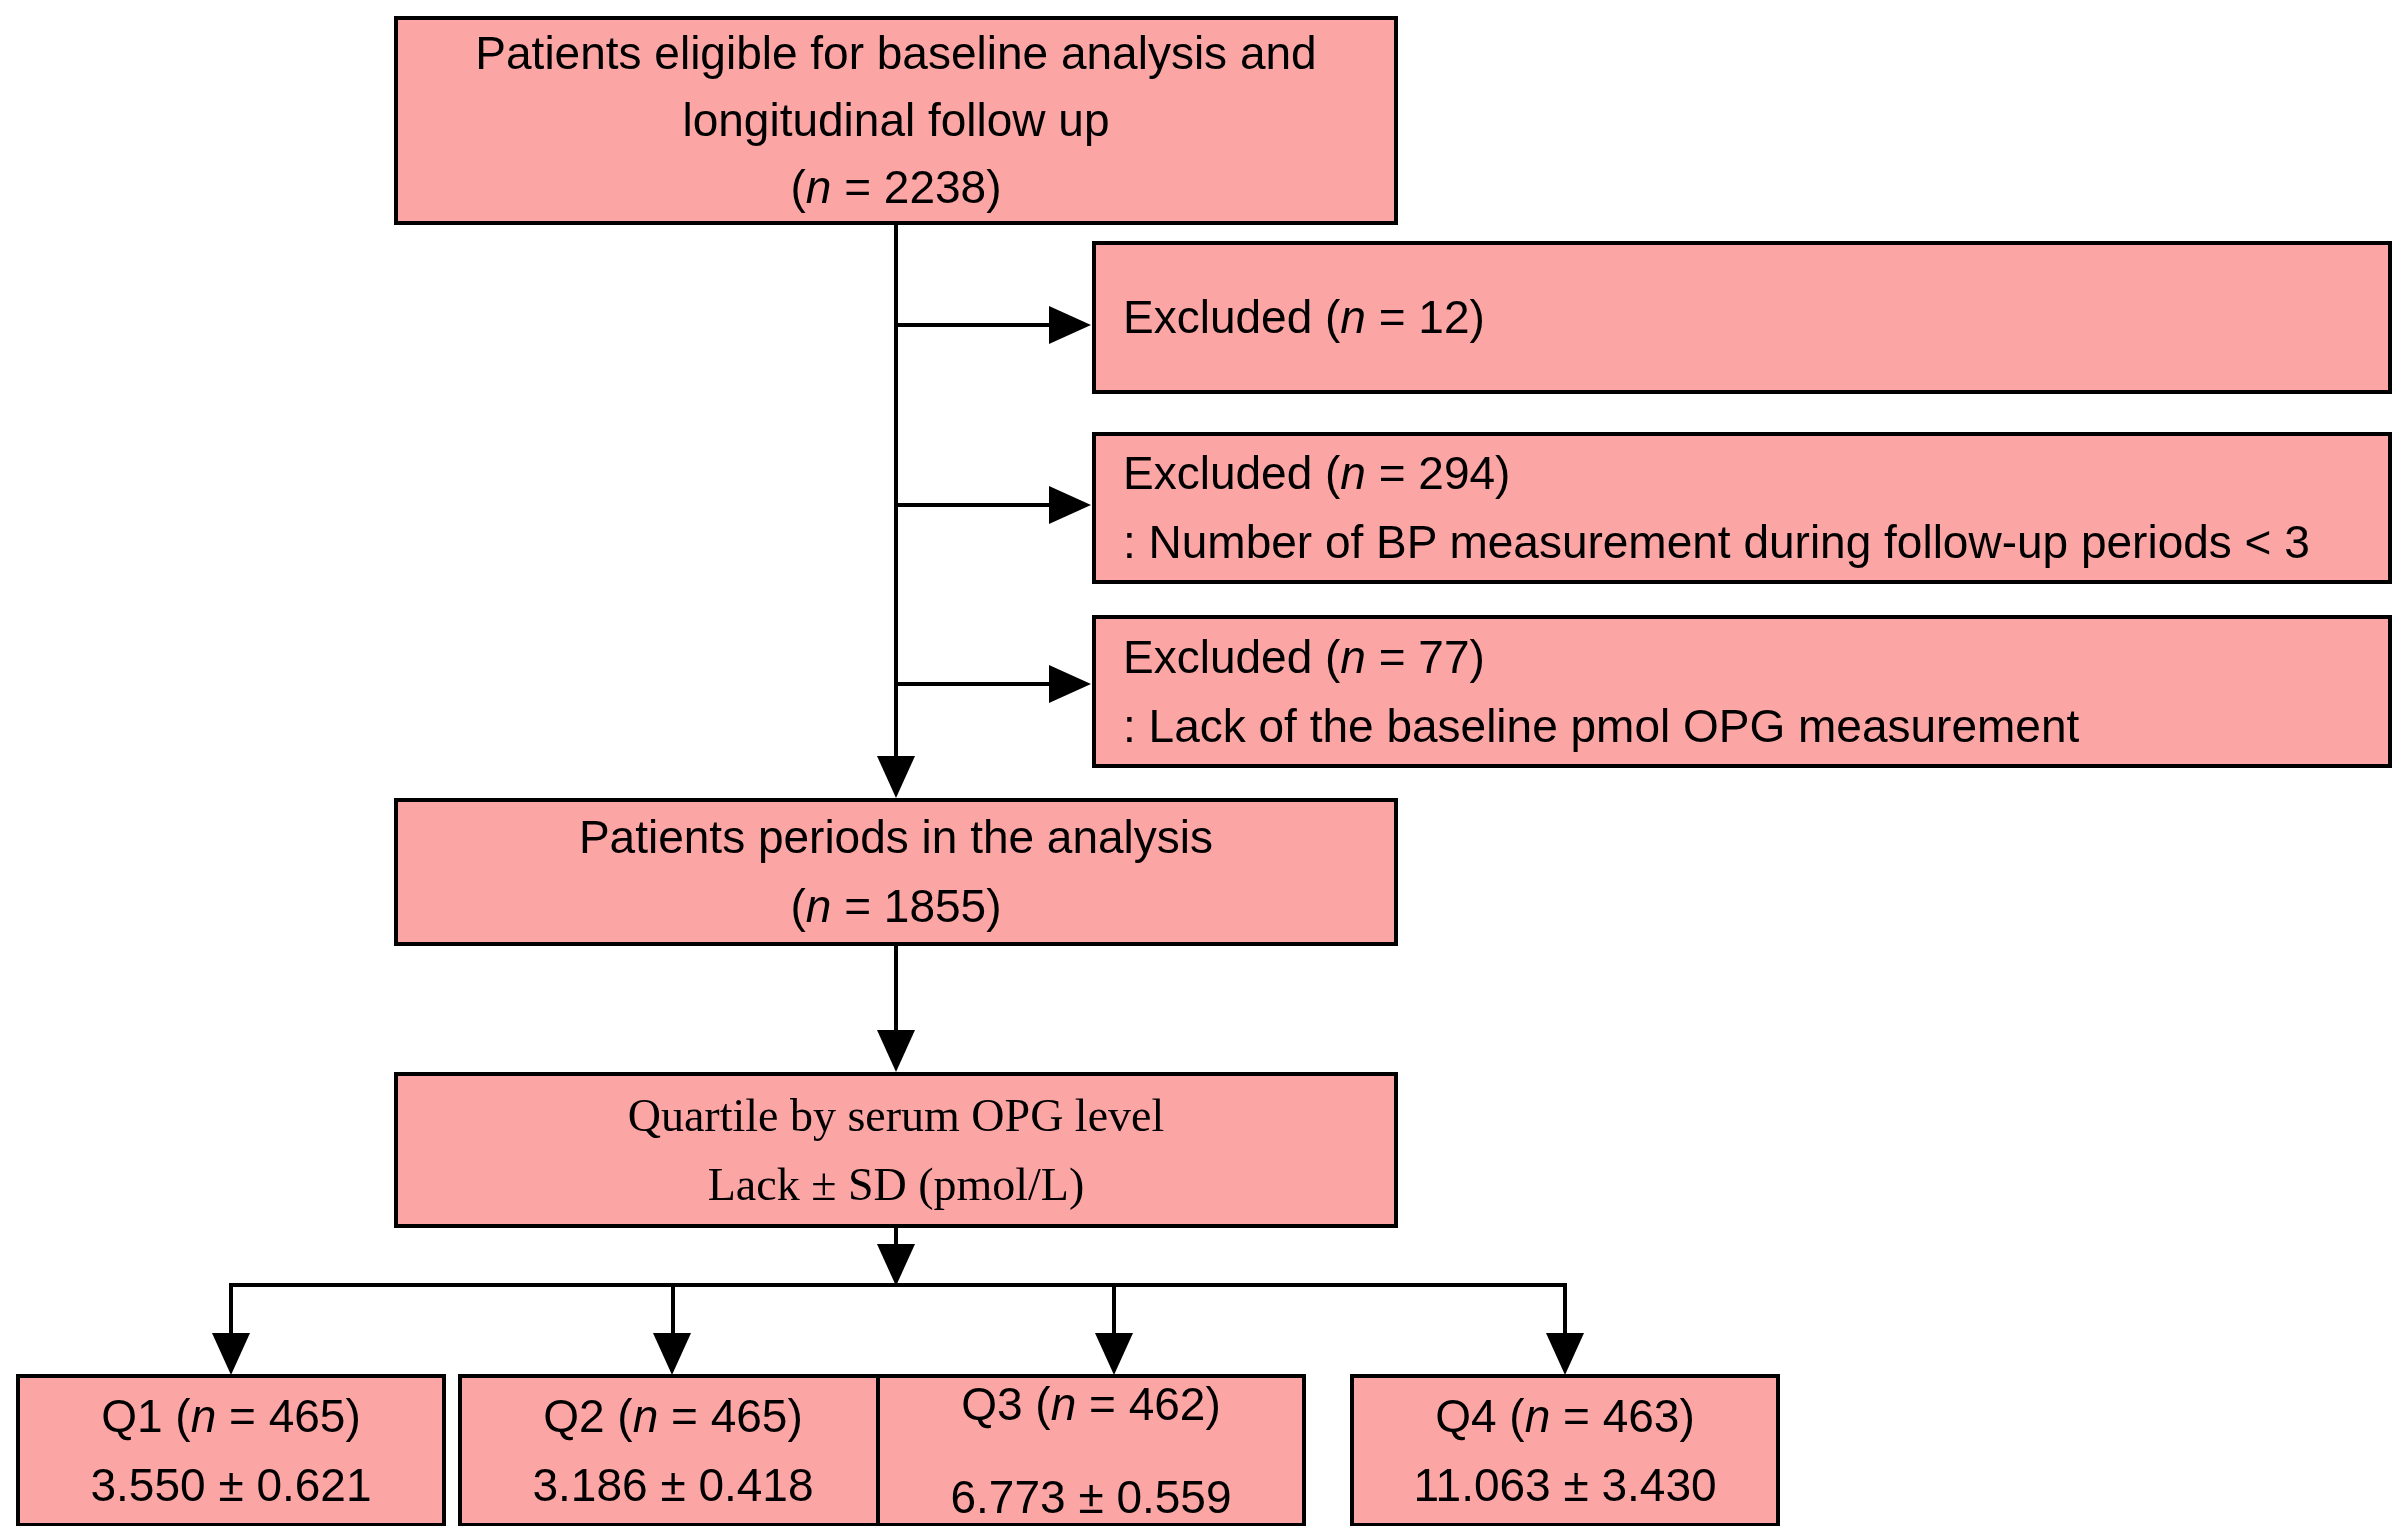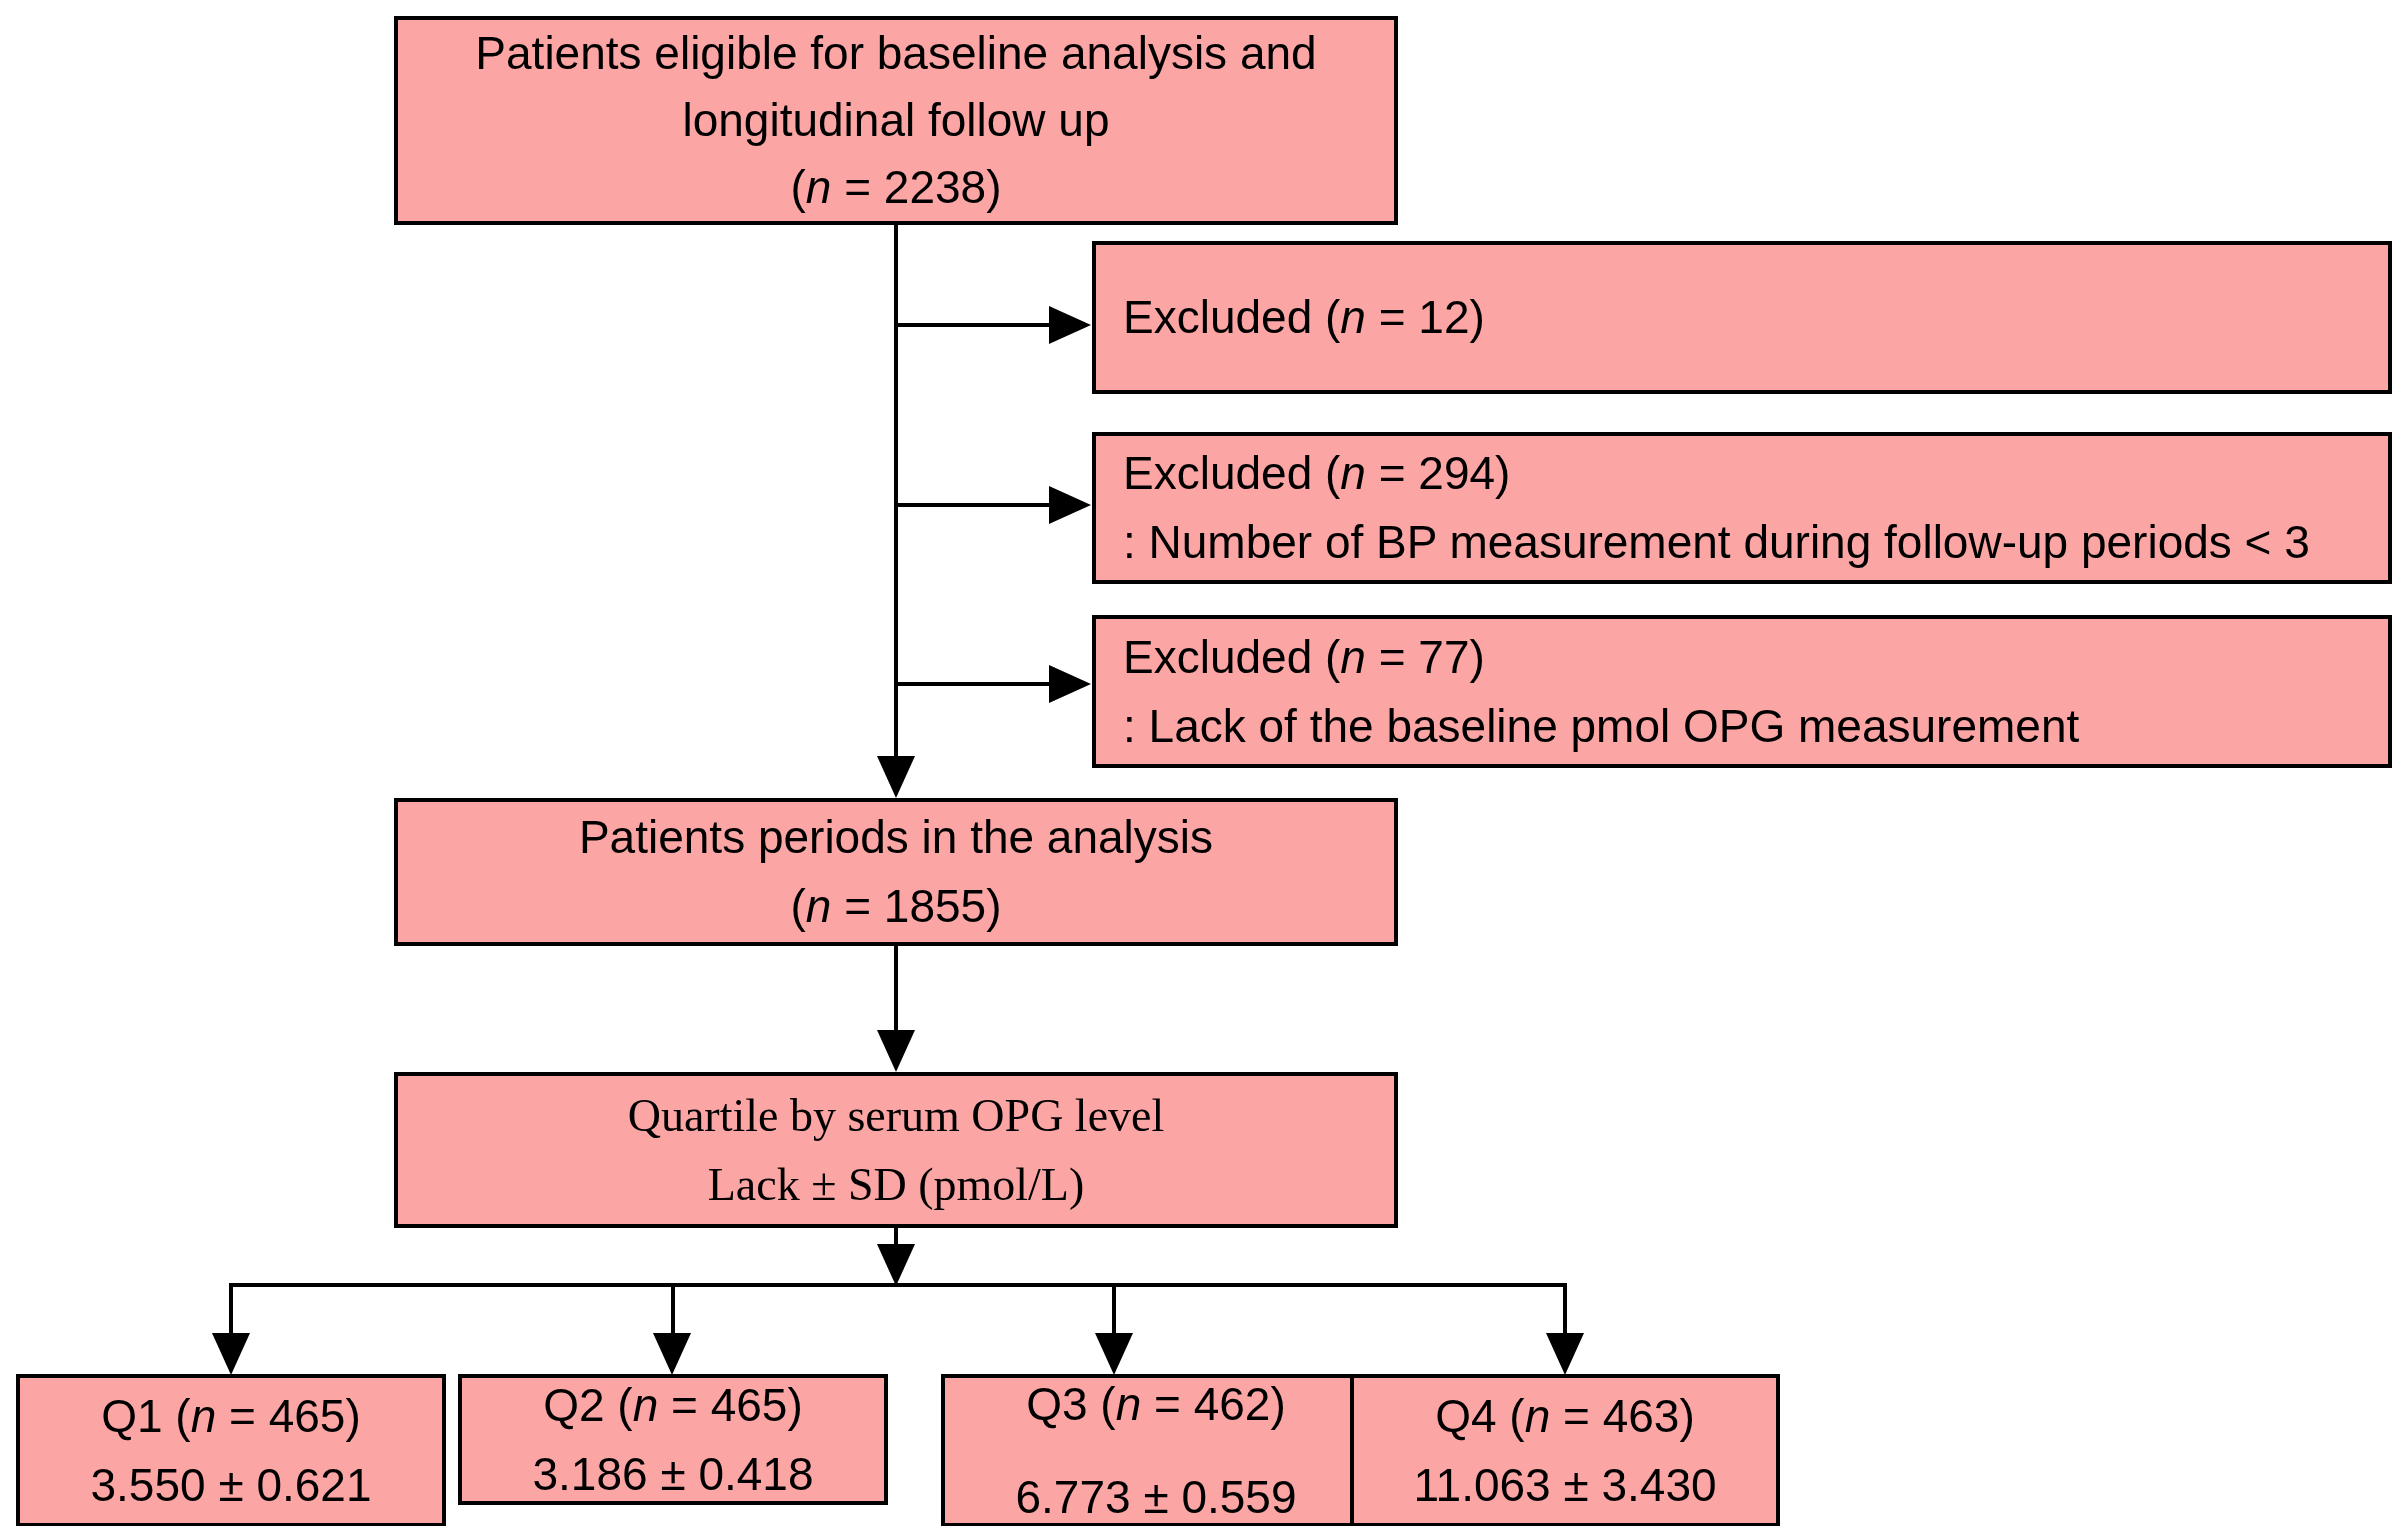--- a/index.html
+++ b/index.html
@@ -131,26 +131,26 @@
   <div class="arrow-down" style="left:1095px; top:1333px;"></div>
 
   <div class="vline" style="left:1563px; top:1285px; height:50px;"></div>
   <div class="arrow-down" style="left:1546px; top:1333px;"></div>
 
   <div class="box center" style="left:16px; top:1374px; width:430px; height:153px;">
     <div class="line">Q1 (<i>n</i> = 465)</div>
     <div class="line">3.550 ± 0.621</div>
   </div>
 
-  <div class="box center" style="left:458px; top:1374px; width:430px; height:131px;">
+  <div class="box center" style="left:458px; top:1374px; width:430px; height:153px;">
     <div class="line">Q2 (<i>n</i> = 465)</div>
     <div class="line">3.186 ± 0.418</div>
   </div>
 
-  <div class="box center" style="left:941px; top:1374px; width:430px; height:153px;gap:24px;">
+  <div class="box center" style="left:876px; top:1374px; width:430px; height:153px;gap:24px;">
     <div class="line">Q3 (<i>n</i> = 462)</div>
     <div class="line">6.773 ± 0.559</div>
   </div>
 
   <div class="box center" style="left:1350px; top:1374px; width:430px; height:153px;">
     <div class="line">Q4 (<i>n</i> = 463)</div>
     <div class="line">11.063 ± 3.430</div>
   </div>
 
 </div>

